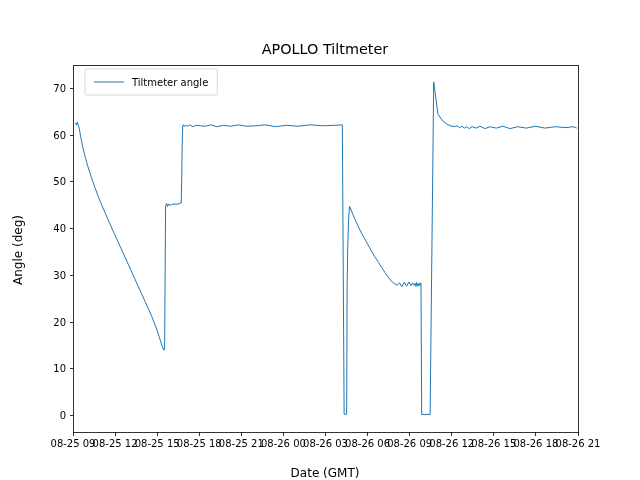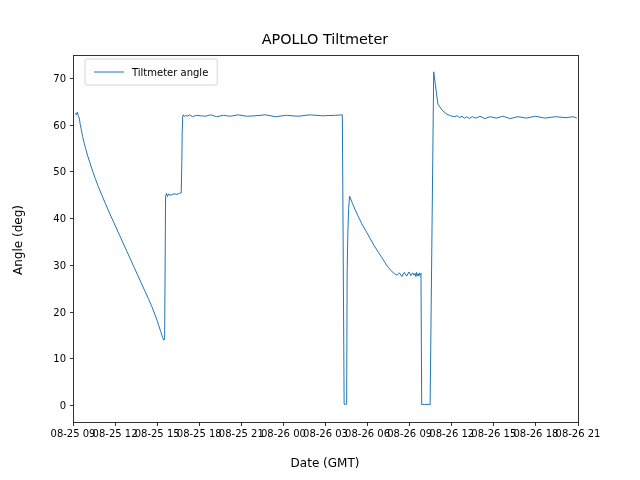--- a/index.html
+++ b/index.html
@@ -11,20 +11,21 @@
     width: 640px;
     height: 480px;
     font-family: "DejaVu Sans", sans-serif;
     overflow: hidden;
   }
   #figure {
     position: relative;
     width: 640px;
     height: 336px;
     background: #ffffff;
+    margin-top: 10px;
   }
   #chart-svg {
     display: block;
     width: 640px;
     height: 480px;
   }
   .fig-title {
     font-family: "DejaVu Sans", sans-serif;
     font-size: 14.4px;
     fill: #000000;

